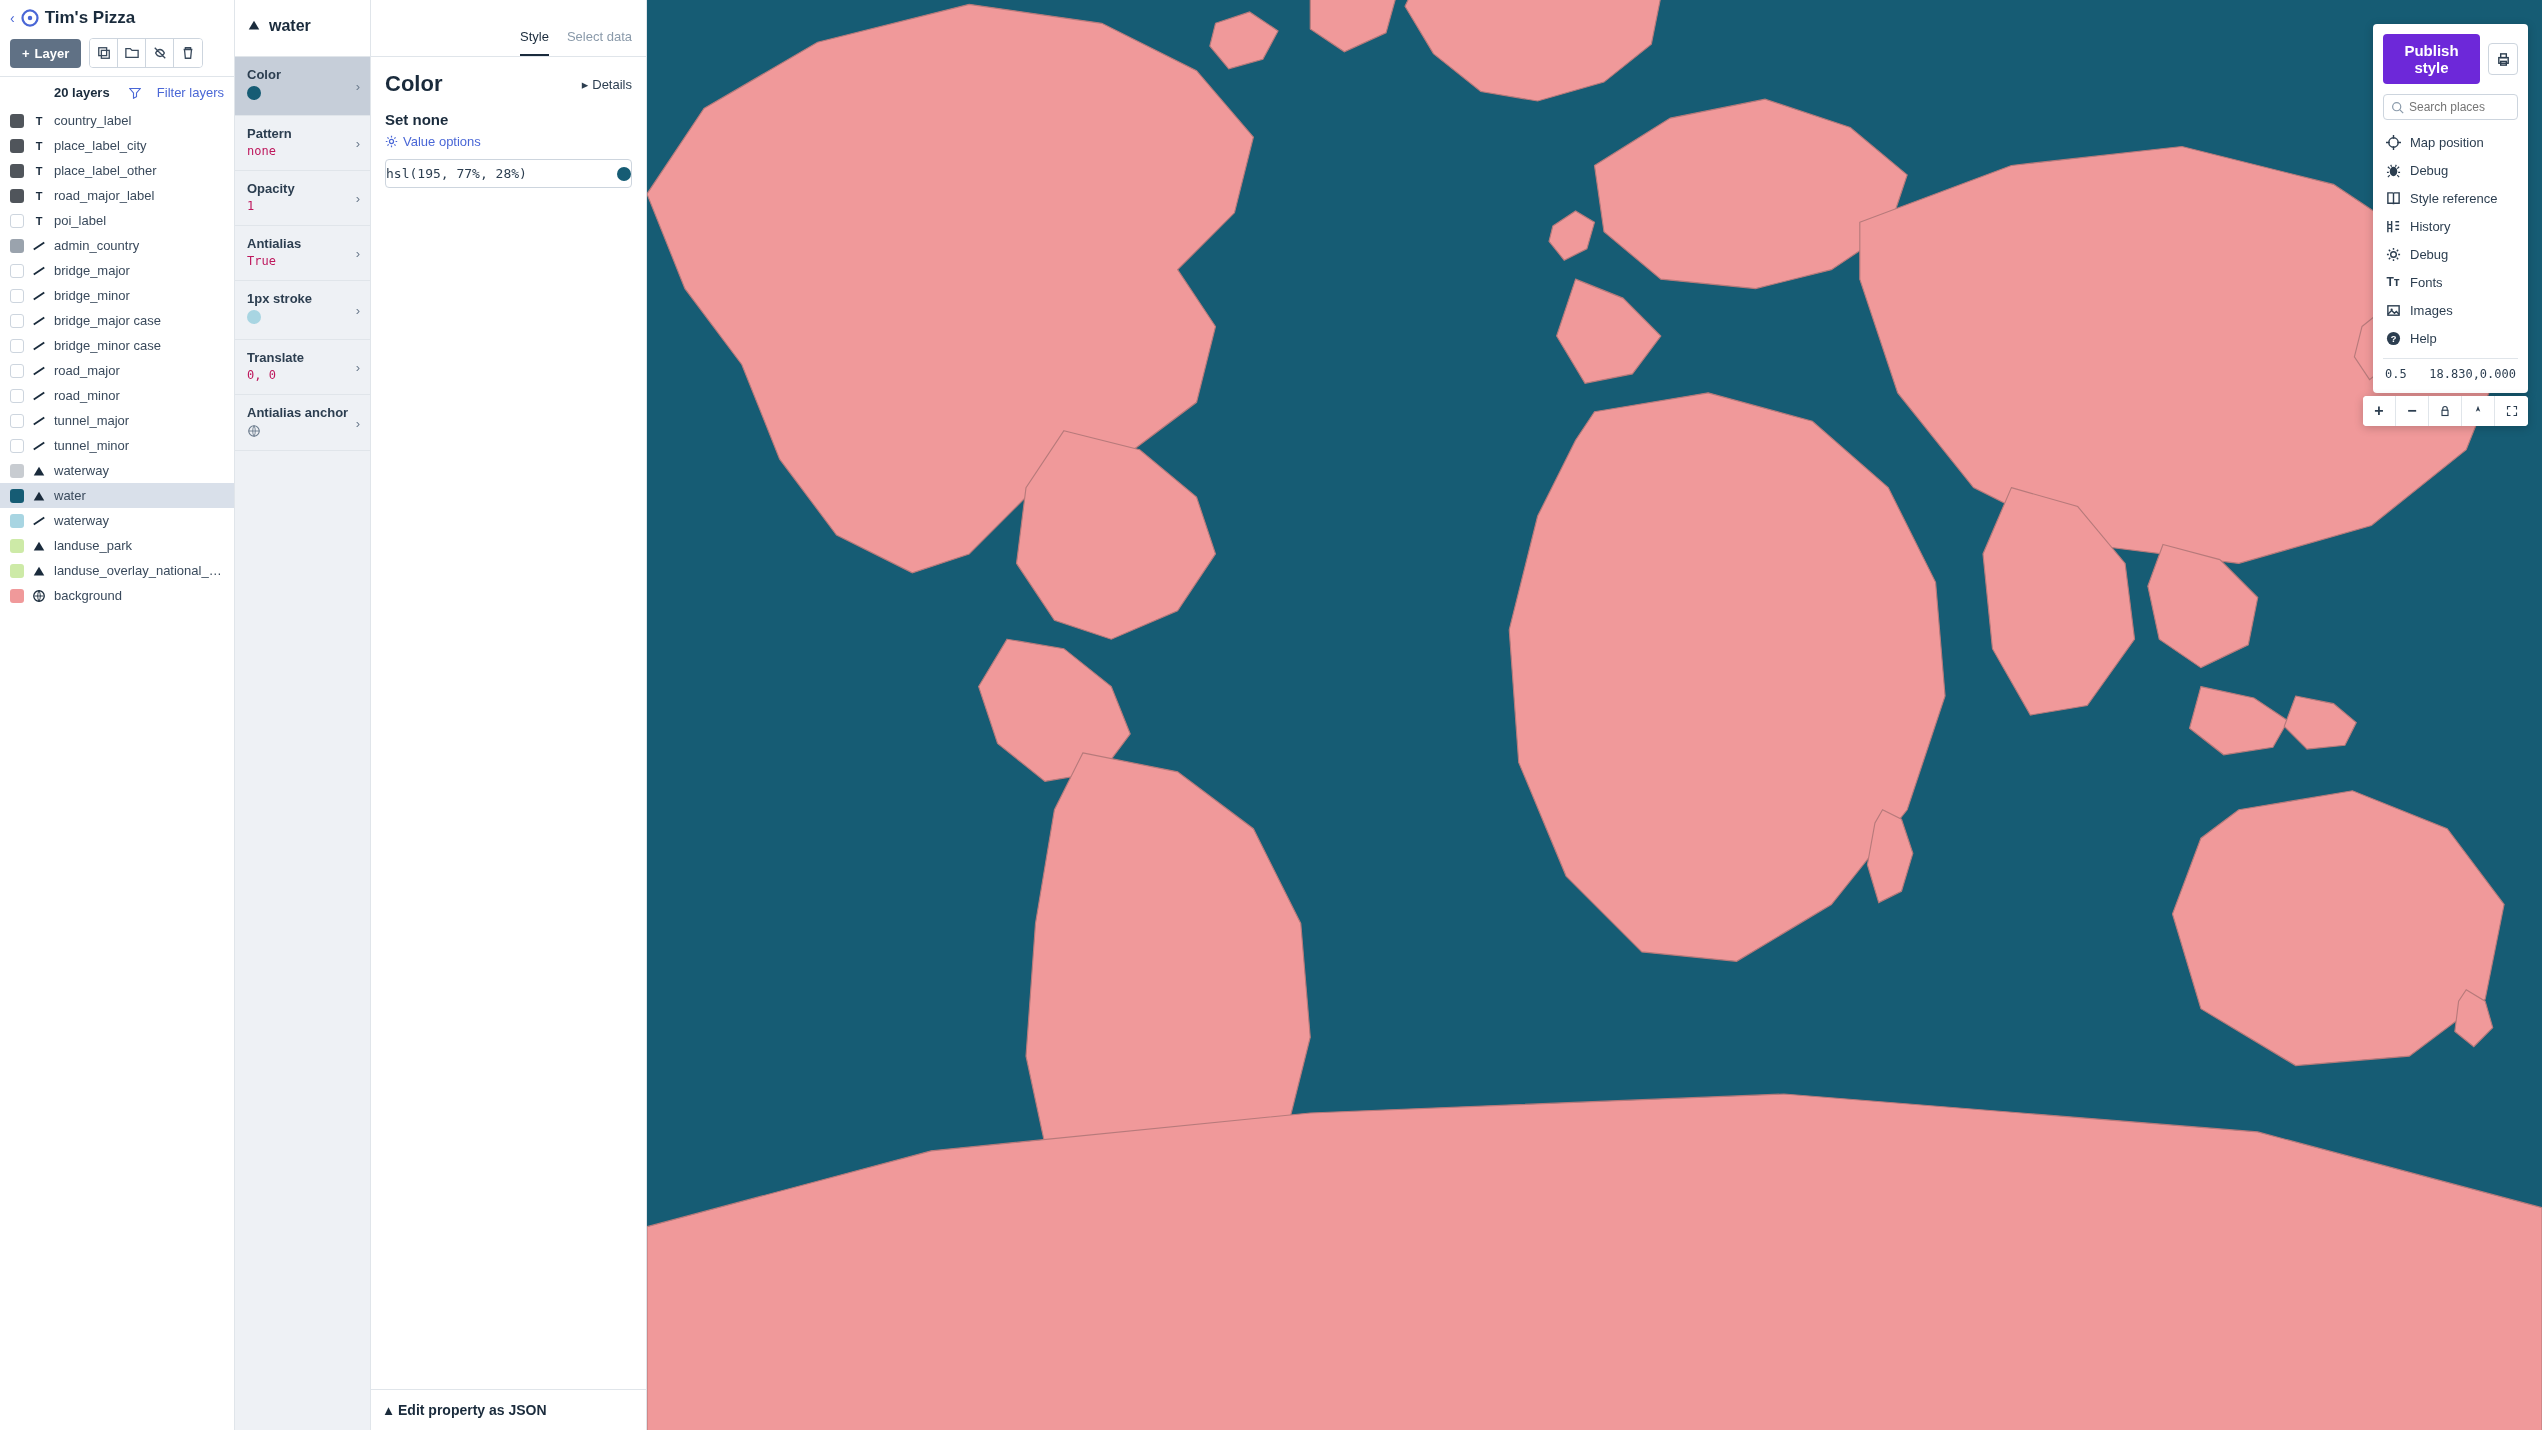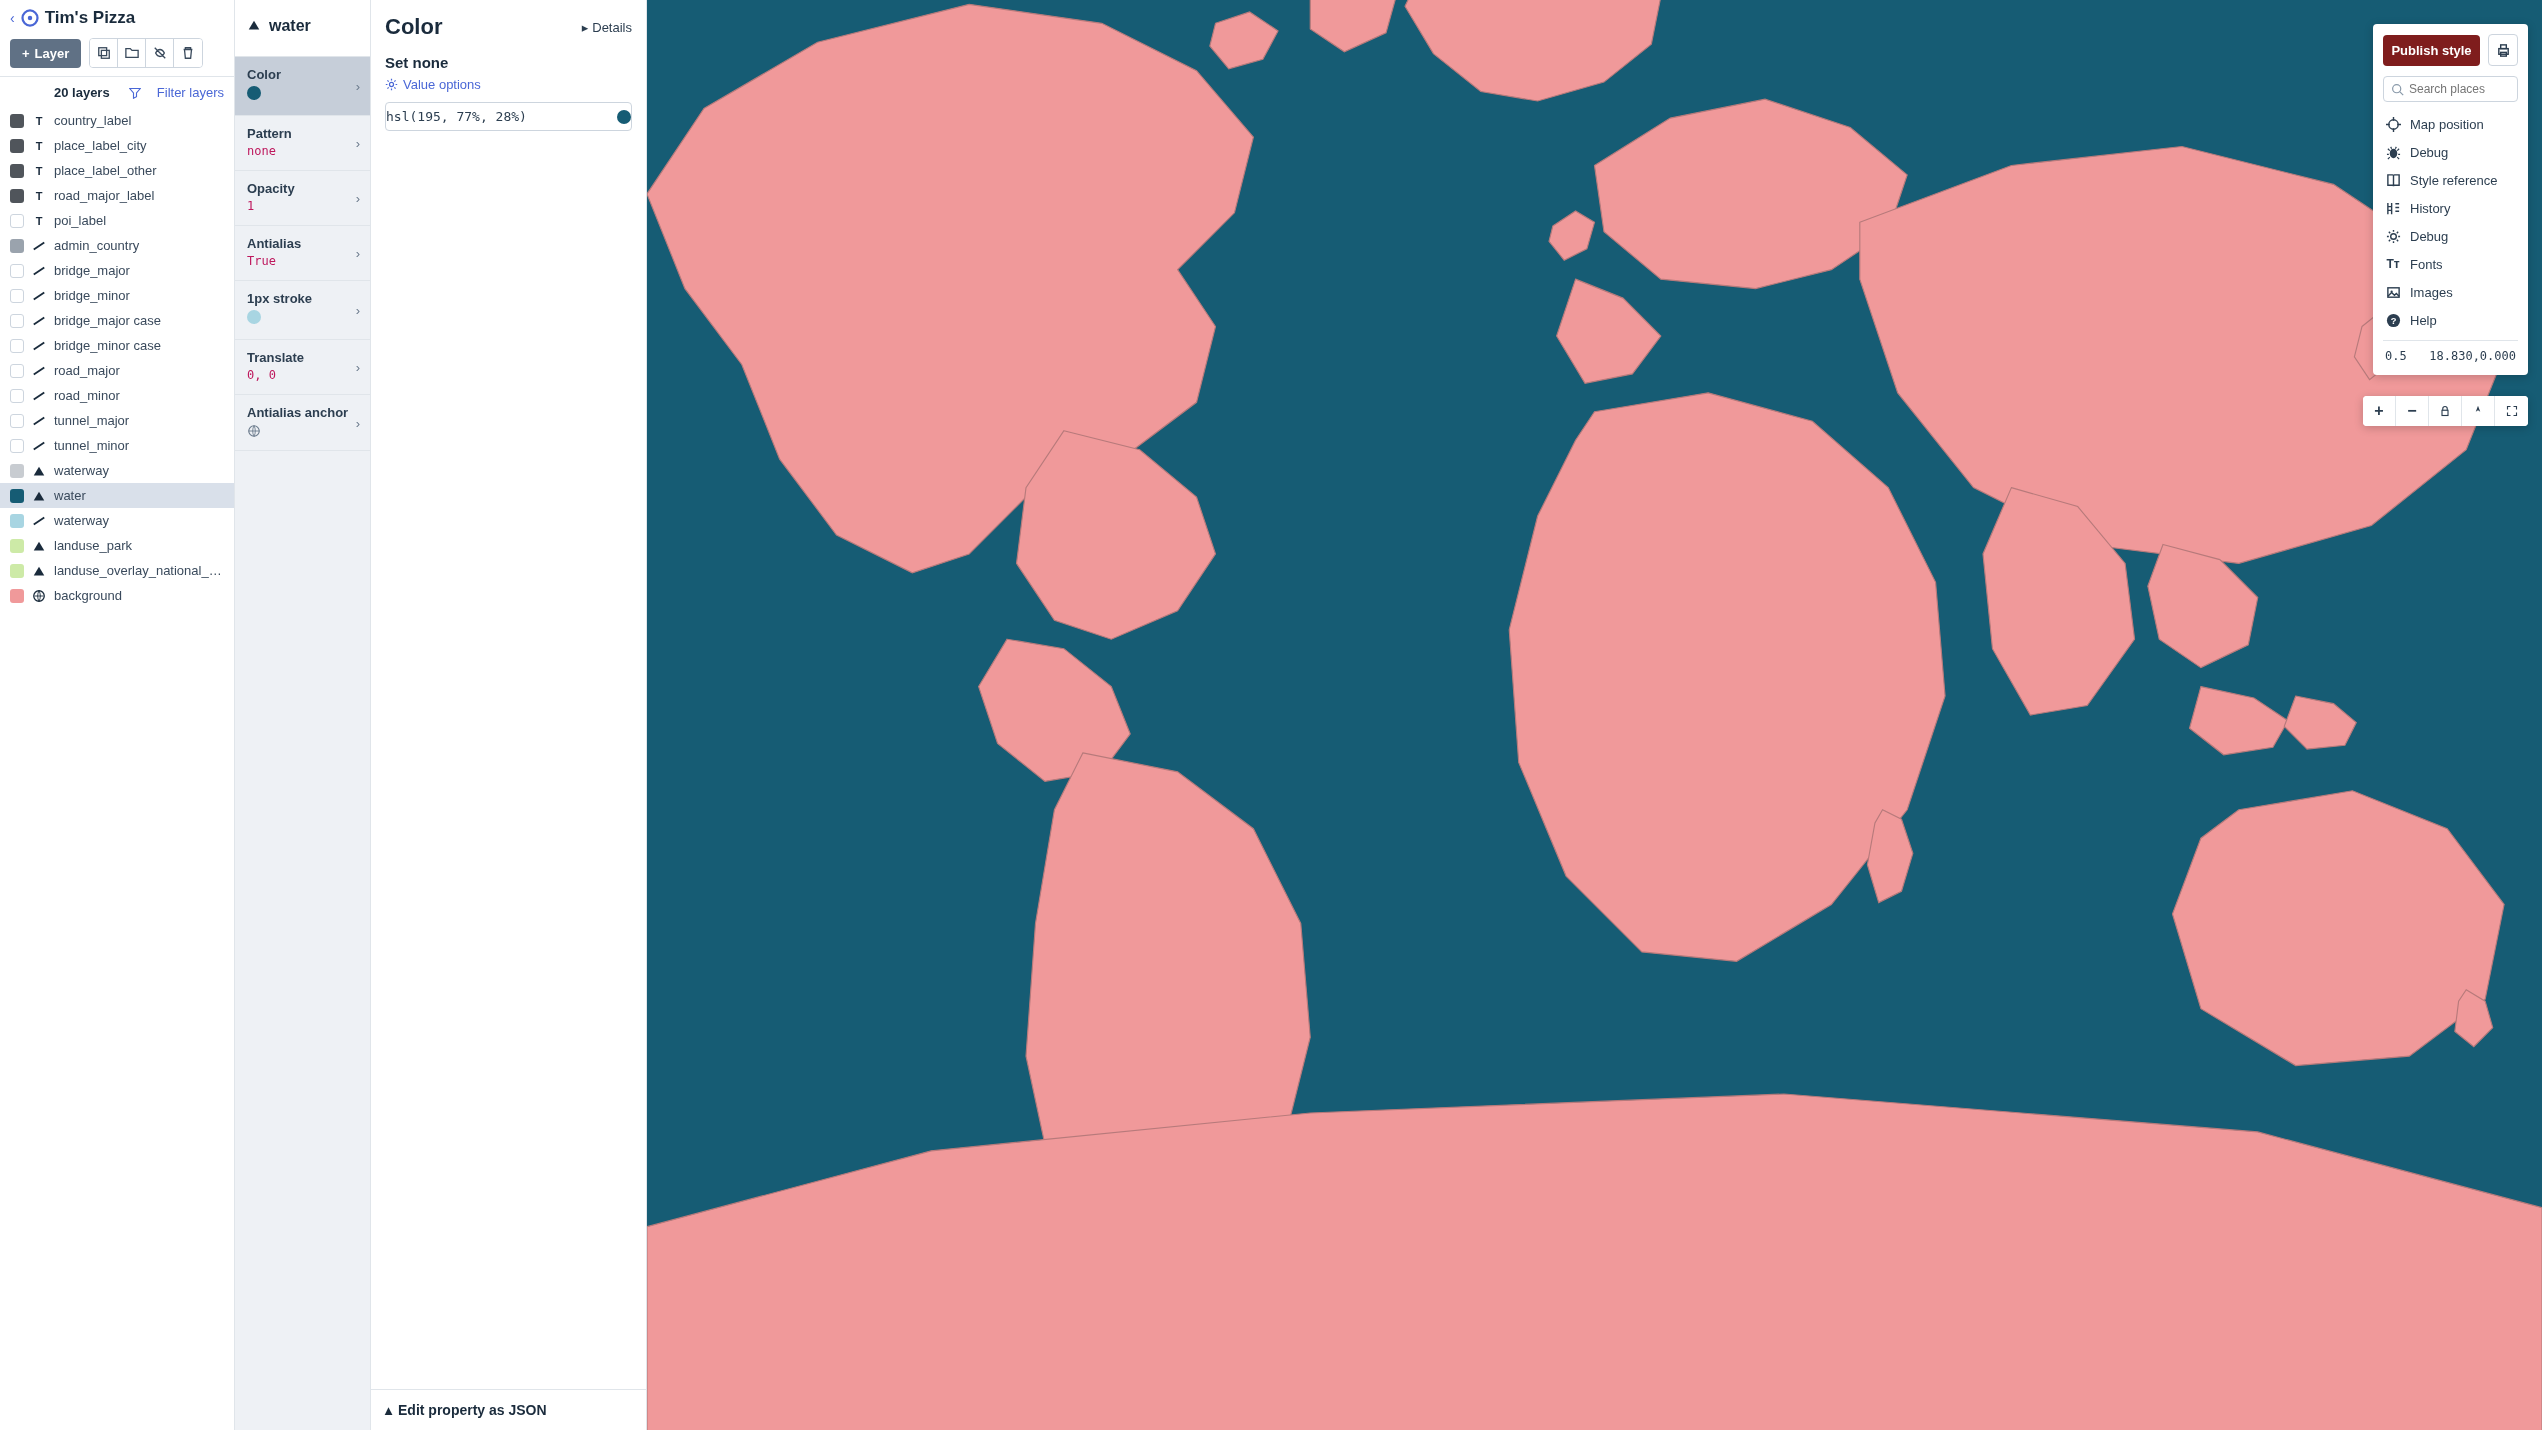--- a/index.html
+++ b/index.html
@@ -56,21 +56,21 @@
 .color-input-swatch { width: 14px; height: 14px; border-radius: 50%; }
 .detail-footer { border-top: 1px solid #e0e5ea; padding: 12px 14px; font-weight: 700; font-size: 14px; color: #1a2b3c; cursor: pointer; display: flex; align-items: center; gap: 6px; }
 
 
 .map-area { flex: 1; position: relative; background: #165c74; overflow: hidden; }
 .map-svg { position: absolute; inset: 0; width: 100%; height: 100%; }
 
 
 .overlay-panel { position: absolute; top: 24px; right: 14px; width: 155px; background: #fff; border-radius: 4px; box-shadow: 0 2px 10px rgba(0,0,0,0.2); padding: 10px; }
 .overlay-head { display: flex; gap: 8px; align-items: center; margin-bottom: 10px; }
-.publish-btn { flex: 1; background: #7f1d1d; color: #fff; border: none; border-radius: 4px; padding: 8px 6px; font-weight: 700; font-size: 13px; cursor: pointer; }
+.publish-btn { flex: 1; background: #6d28d9; color: #fff; border: none; border-radius: 4px; padding: 8px 6px; font-weight: 700; font-size: 15px; cursor: pointer; }
 .print-btn { width: 30px; height: 32px; border: 1px solid #cdd5de; background: #fff; border-radius: 4px; cursor: pointer; display: flex; align-items: center; justify-content: center; }
 .search-wrap { display: flex; align-items: center; border: 1px solid #cdd5de; border-radius: 4px; padding: 5px 7px; margin-bottom: 8px; }
 .search-wrap input { border: none; outline: none; flex: 1; font-size: 12px; color: #6a7a8c; width: 100%; }
 .search-icon { color: #8a9aaa; margin-right: 5px; }
 .overlay-menu-item { display: flex; align-items: center; gap: 9px; padding: 6px 2px; font-size: 13px; color: #2c3e50; cursor: pointer; }
 .overlay-menu-item .mi { width: 16px; height: 16px; display: flex; align-items: center; justify-content: center; color: #2c3e50; }
 .overlay-divider { border-top: 1px solid #e0e5ea; margin: 6px 0; }
 .coords { font-family: "SFMono-Regular", Consolas, monospace; font-size: 12px; color: #2c3e50; padding: 2px; display: flex; justify-content: space-between; }
 
 .map-controls { position: absolute; top: 396px; right: 14px; display: flex; background: #fff; border-radius: 4px; box-shadow: 0 2px 10px rgba(0,0,0,0.2); overflow: hidden; }
@@ -346,20 +346,24 @@
                 <circle cx="8" cy="8" r="6" fill="none" stroke="currentColor" stroke-width="1.3"></circle>
                 <path d="M2 8h12M8 2c2 3 2 9 0 12M8 2c-2 3-2 9 0 12" fill="none" stroke="currentColor" stroke-width="1"></path>
               </svg>
             </div>
             <span class="chev">›</span>
           </div>
         </div>
     </div>
 
     <div class="props-detail">
+      <div class="detail-tabs">
+        <div class="detail-tab active">Style</div>
+        <div class="detail-tab">Select data</div>
+      </div>
       <div class="detail-body">
         <div class="detail-head-row">
           <div class="detail-title">Color</div>
           <div class="details-toggle">
             <span>▸</span>
             <span>Details</span>
           </div>
         </div>
         <div class="setvalue-label">Set none</div>
         <div class="value-options">

